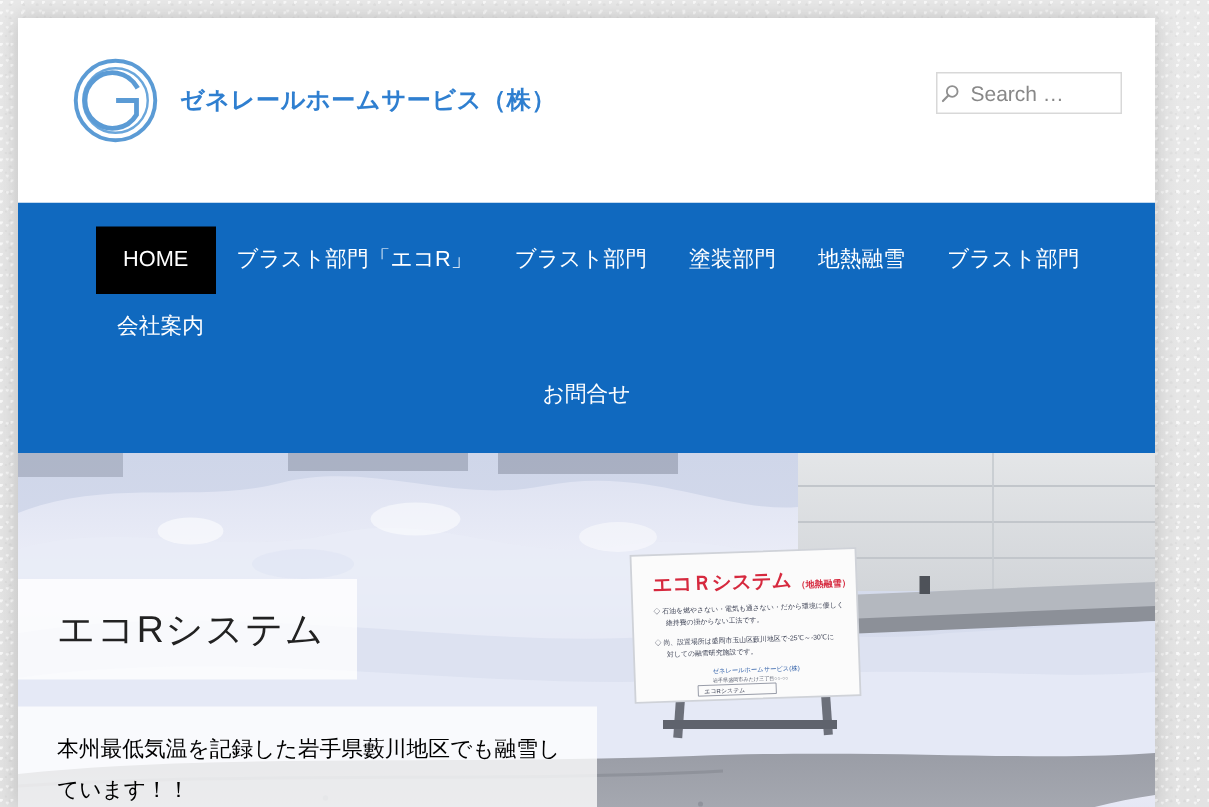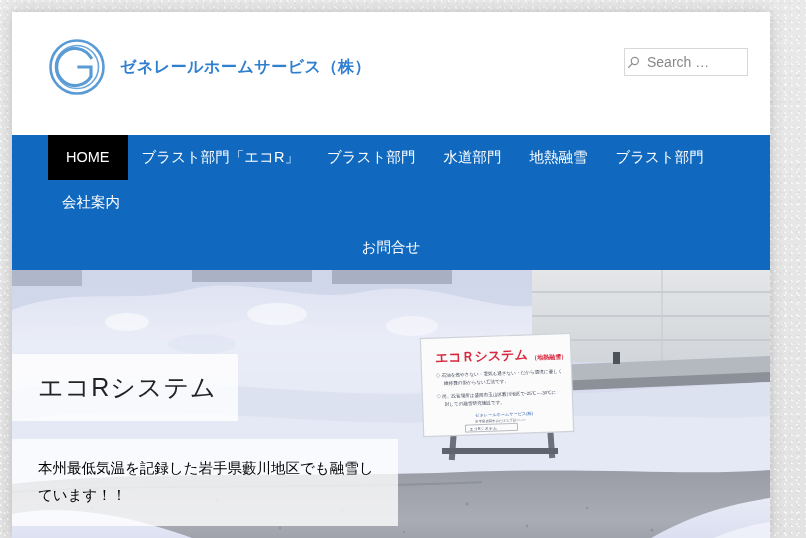--- a/index.html
+++ b/index.html
@@ -88,21 +88,21 @@
     color: #777;
     width: 100%;
     background: transparent;
     padding: 0;
   }
   .search-input::placeholder { color: #888; opacity: 1; }
 
   
   .main-nav {
     background: #1069bf;
-    padding: 0;
+    padding: 16px;
     text-align: right;
     min-height: 91px;
   }
   .nav-row {
     display: flex;
     flex-wrap: wrap;
     justify-content: flex-start;
     align-items: stretch;
     padding-left: 36px;
   }
@@ -191,21 +191,21 @@
       <input class="search-input" type="text" placeholder="Search …" style="">
     </div>
 
   </div>
 
   <nav class="main-nav">
     <div class="nav-row">
       <div class="nav-item active">HOME</div>
       <div class="nav-item">ブラスト部門「エコR」</div>
       <div class="nav-item">ブラスト部門</div>
-      <div class="nav-item">水道部門</div>
+      <div class="nav-item">塗装部門</div>
       <div class="nav-item">地熱融雪</div>
       <div class="nav-item">ブラスト部門</div>
       <div class="nav-item">会社案内</div>
     </div>
     <div class="nav-row nav-row-second">
       <div class="nav-item">お問合せ</div>
     </div>
   </nav>
 
   <div class="hero">

